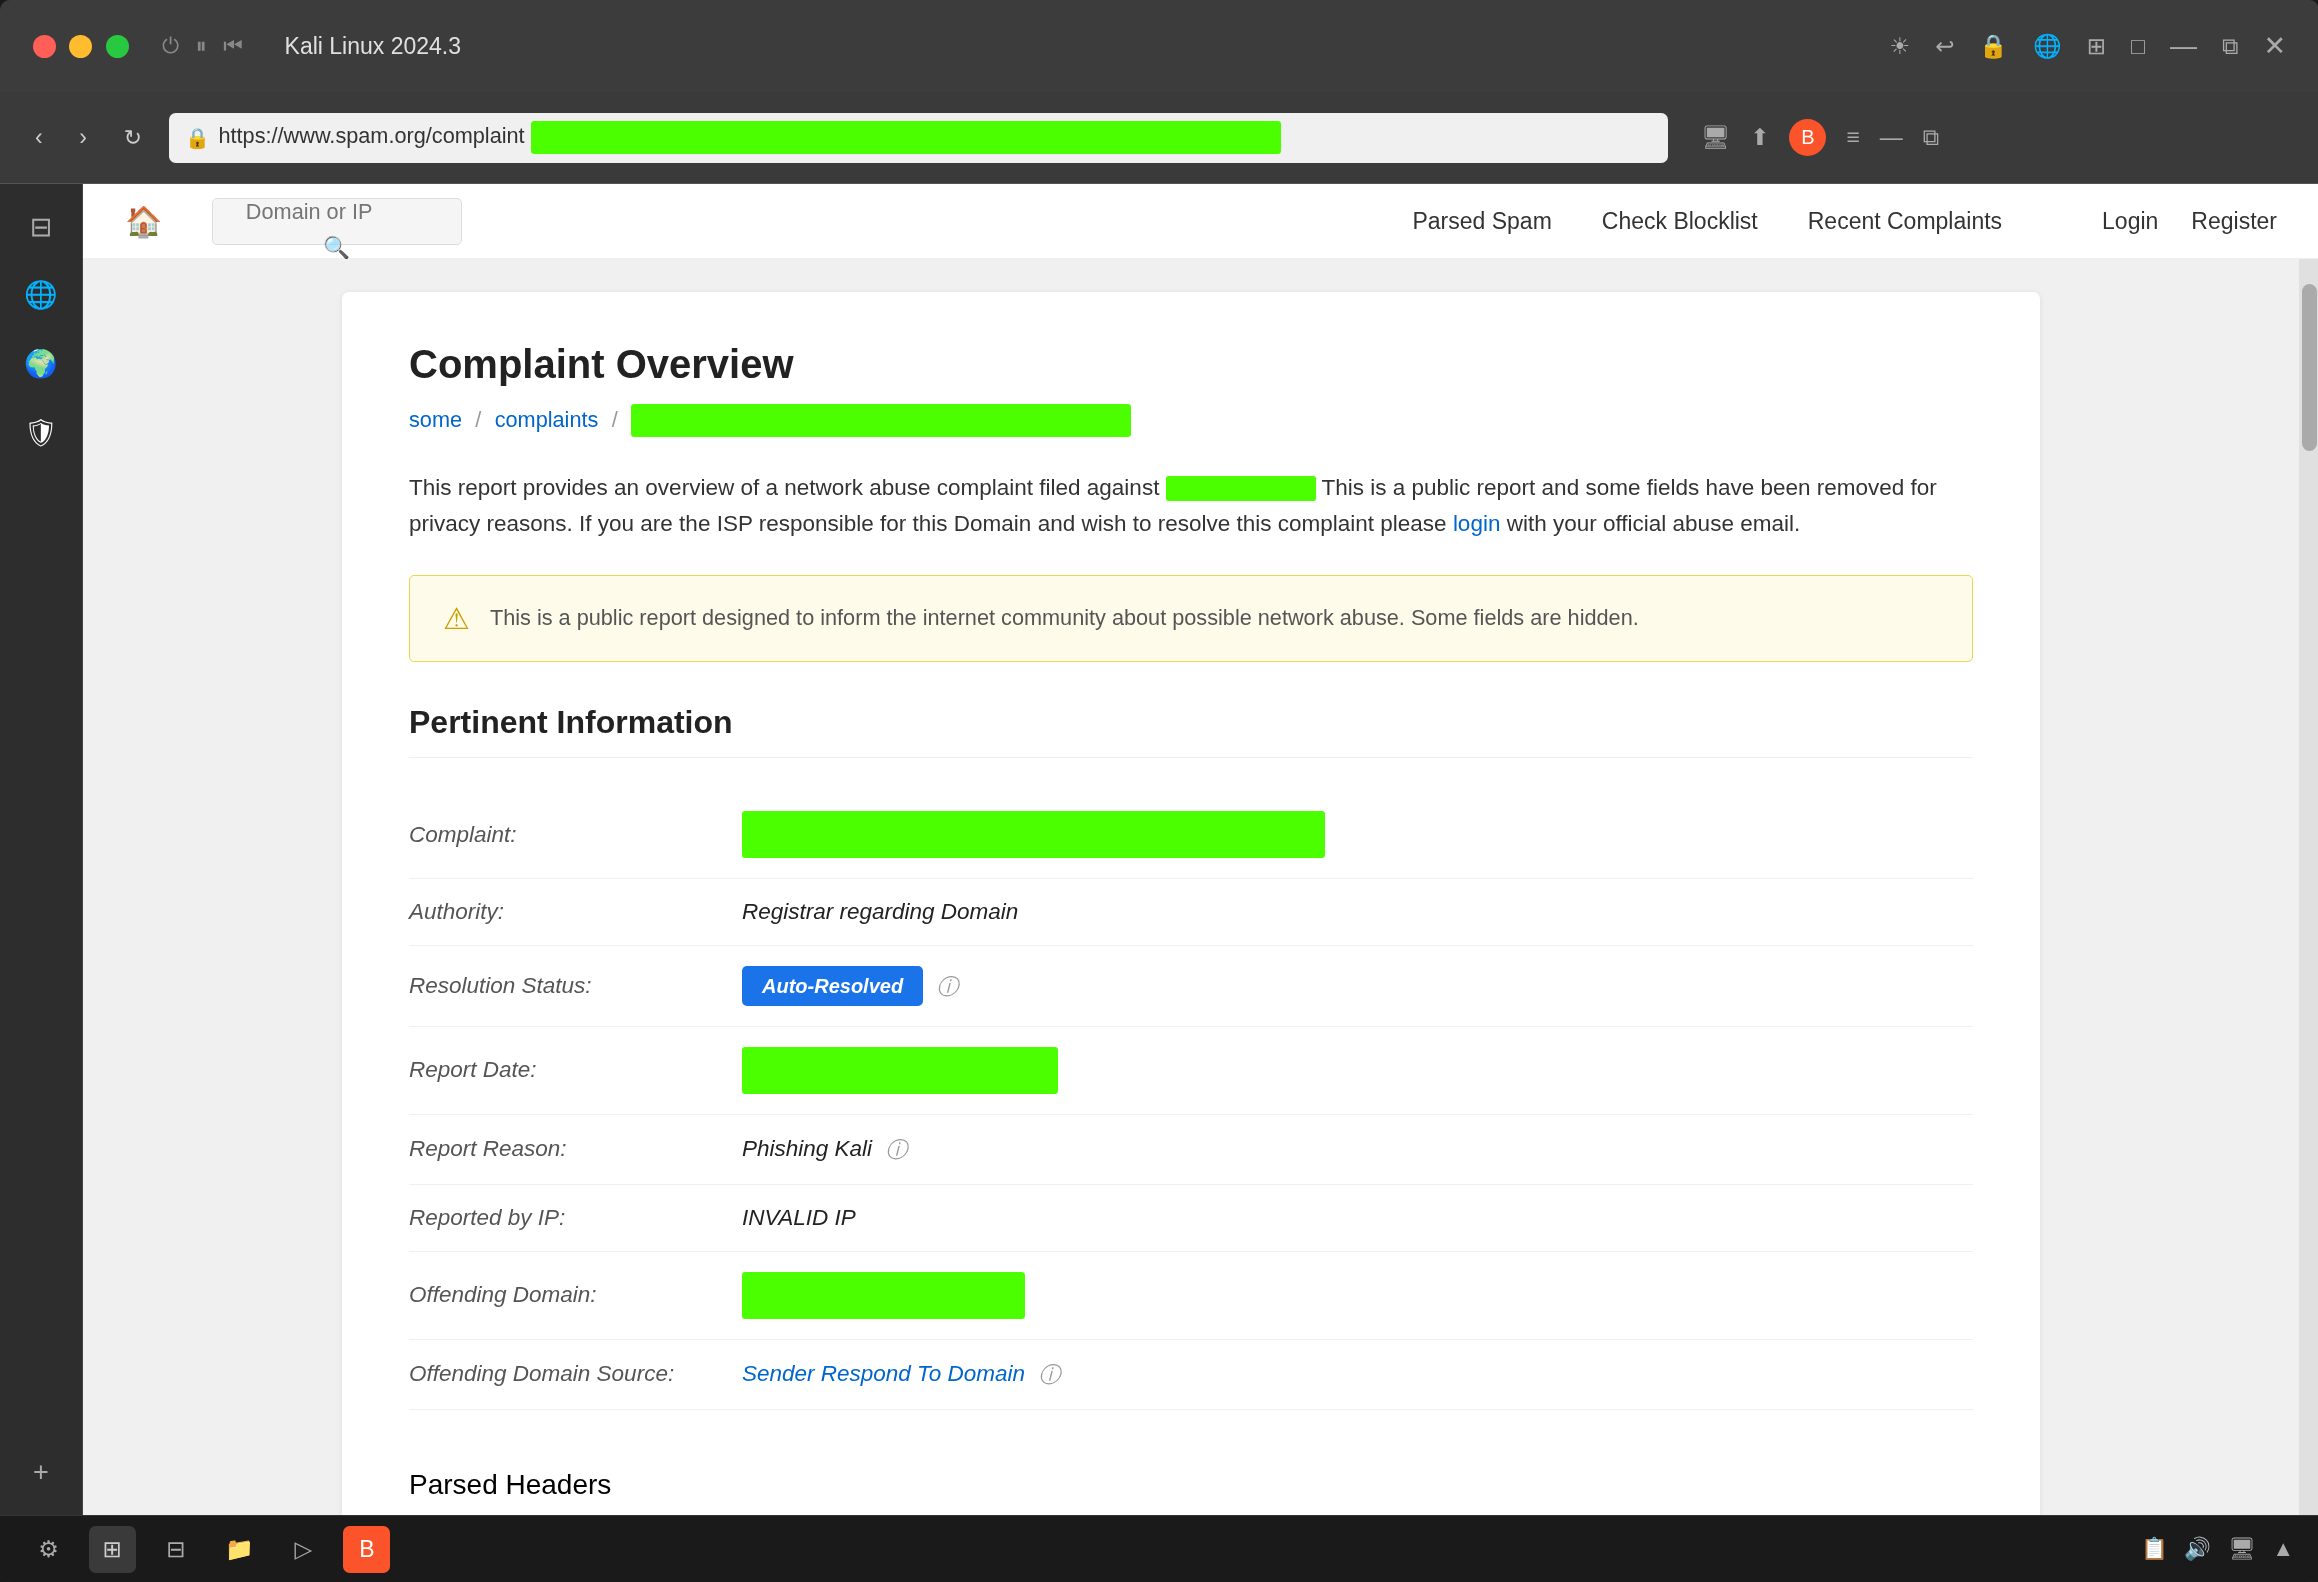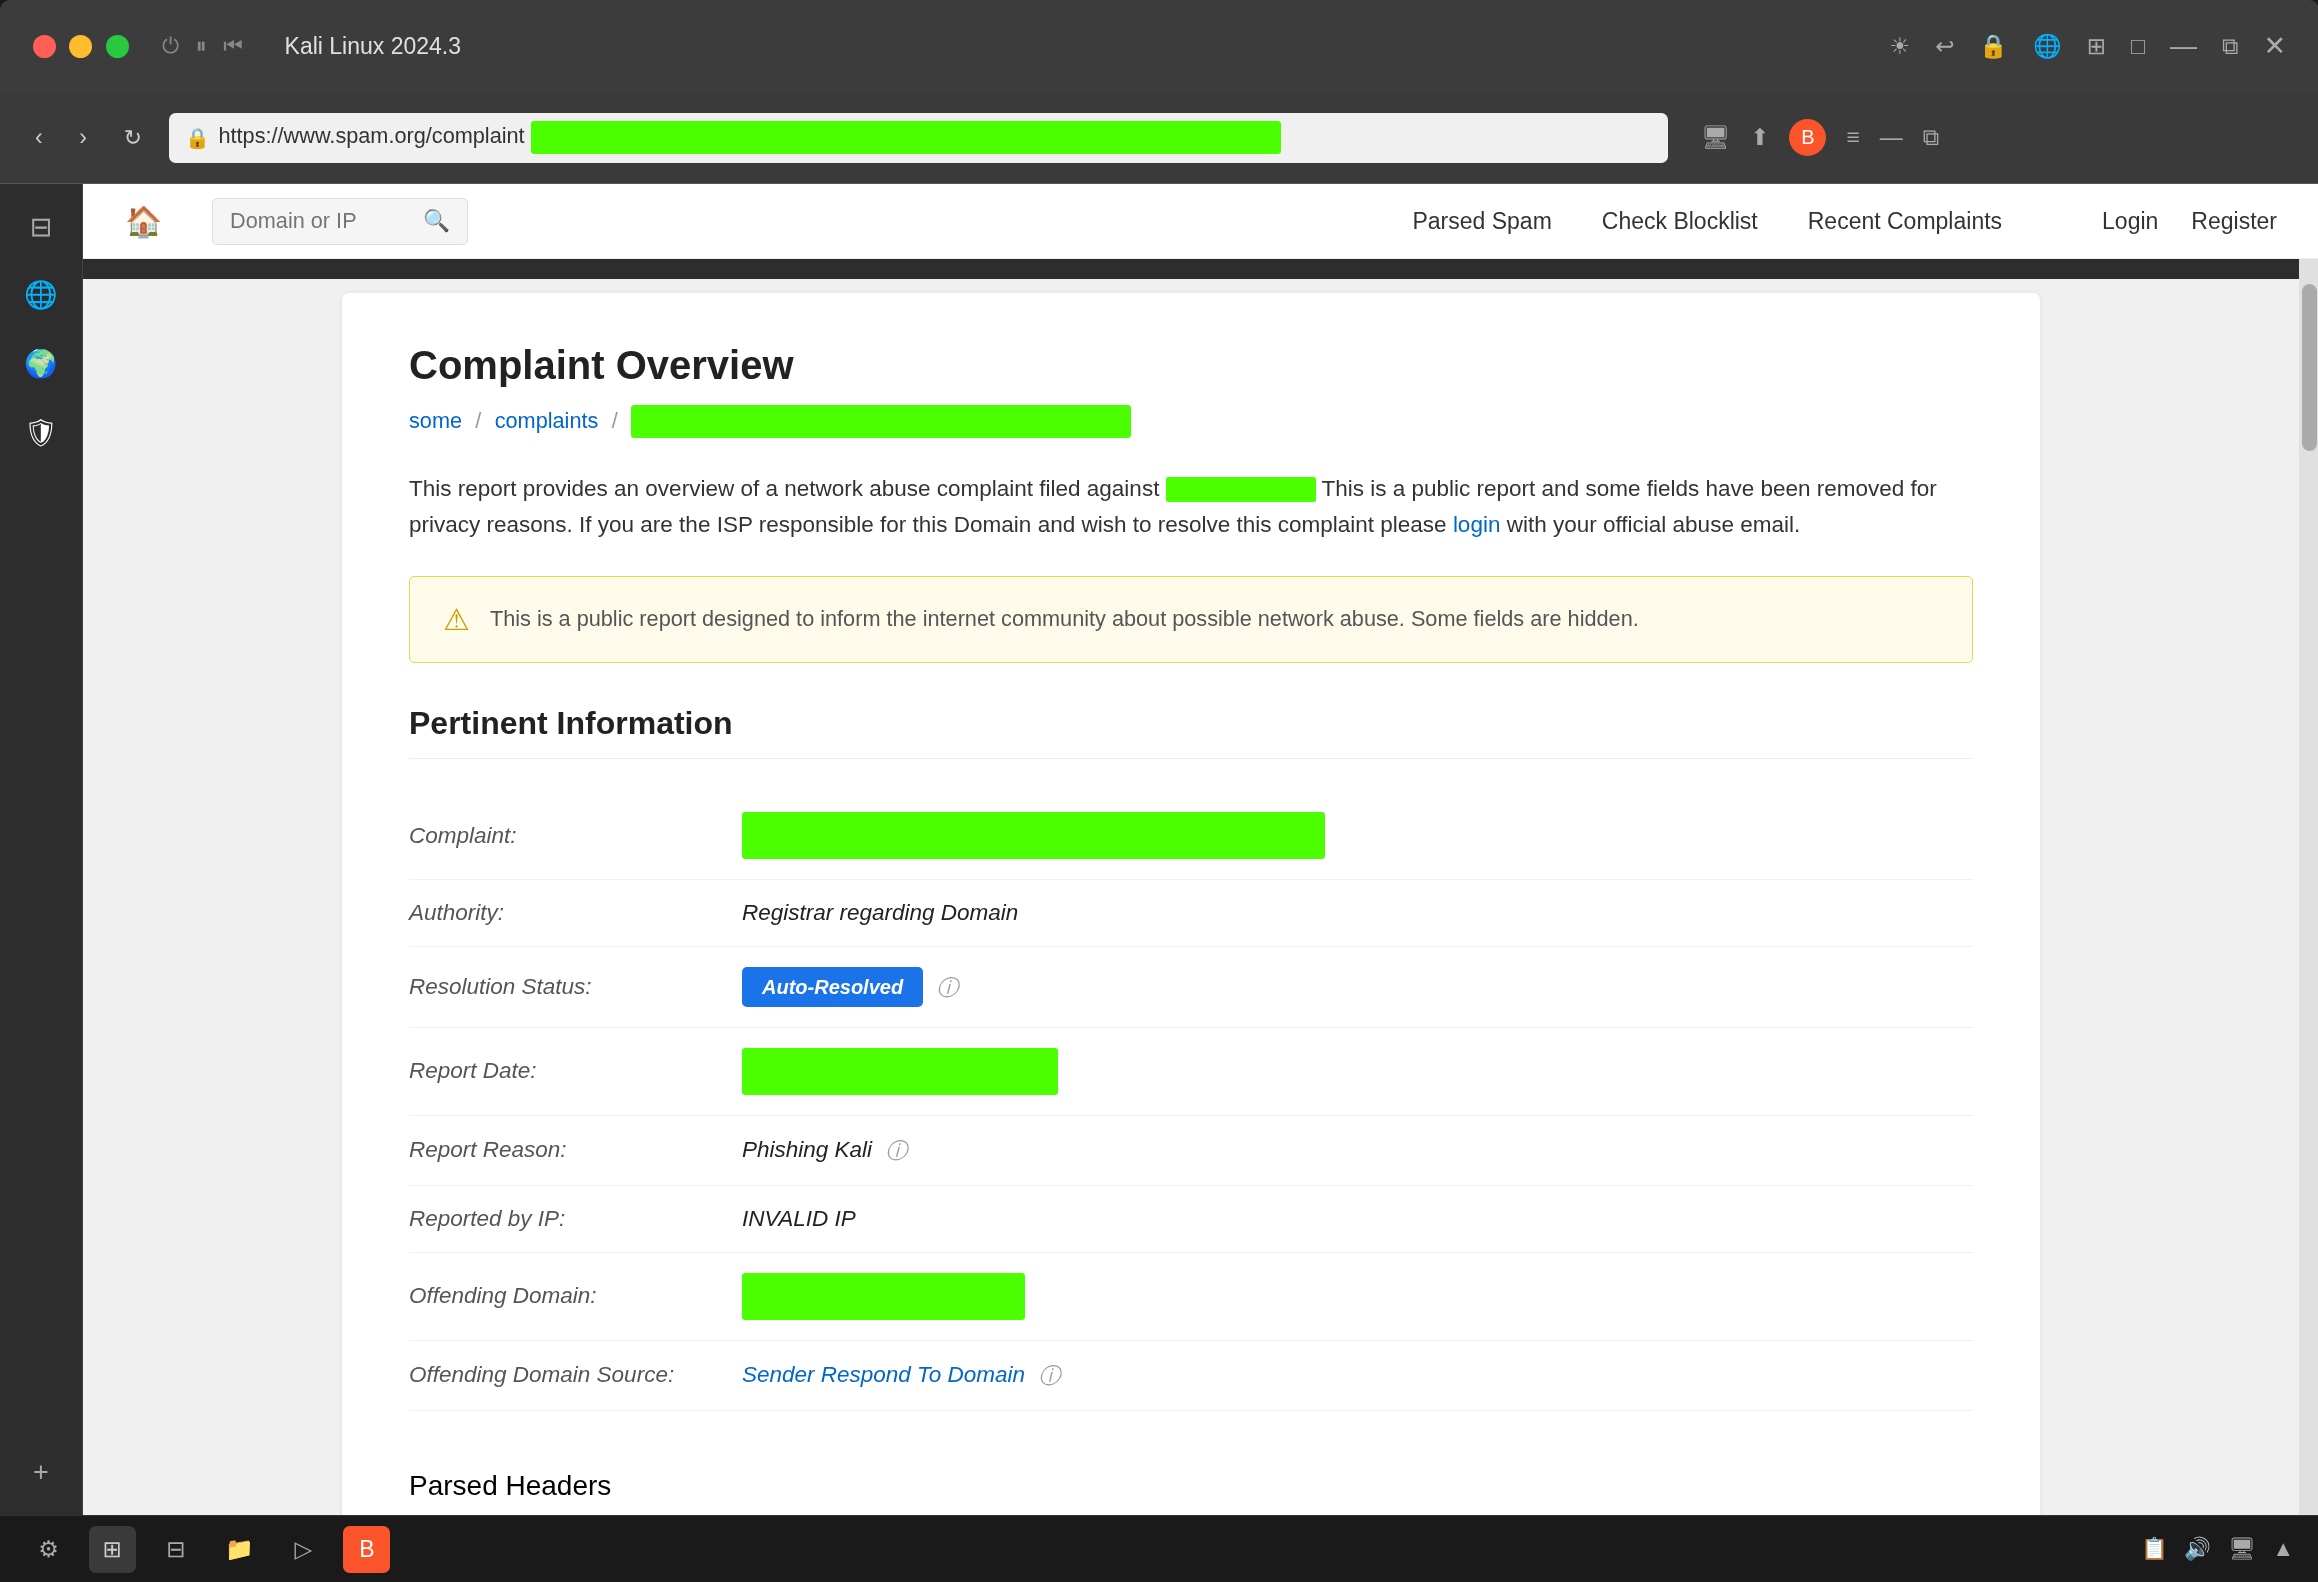--- a/index.html
+++ b/index.html
@@ -32,33 +32,33 @@
     .browser-body { display: flex; flex: 1; overflow: hidden; }
     .sidebar { width: 83px; background: #2d2d2d; display: flex; flex-direction: column; align-items: center; padding: 16.7px 0; gap: 16.7px; border-right: 0.8px solid #444; }
     .sidebar-icon { color: #aaa; font-size: 27px; padding: 10px; cursor: pointer; }
     .sidebar-icon.active { color: #fff; }
 
     
     .main-area { flex: 1; display: flex; flex-direction: column; overflow: hidden; }
 
     
     .site-nav { height: 75px; background: #fff; display: flex; align-items: center; padding: 0 42px; gap: 50px; border-bottom: 0.8px solid #eee; box-shadow: 0 1.7px 3.3px rgba(0,0,0,0.1); }
-    .site-search { display: flex; align-items: center; background: #f5f5f5; border: 0.8px solid #ddd; border-radius: 5px; padding: 0 16.7px; height: 47px; gap: 10px; min-width: 250px; }
+    .site-search { display: flex; align-items: center; background: #f5f5f5; border: 0.8px solid #ddd; border-radius: 5px; padding: 0 16.7px; height: 47px; gap: 10px; min-width: 250px; flex-direction: column; }
     .site-search input { border: none; background: none; font-size: 21.7px; color: #333; outline: none; width: 183px; }
     .site-nav-links { display: flex; gap: 50px; margin-left: auto; }
     .site-nav-link { font-size: 23px; color: #333; text-decoration: none; cursor: pointer; }
     .site-nav-auth { display: flex; gap: 33px; margin-left: 50px; }
     .site-nav-auth a { font-size: 23px; color: #333; text-decoration: none; }
 
     
     .scrollbar { width: 20px; background: #e0e0e0; display: flex; flex-direction: column; align-items: center; }
     .scroll-thumb { width: 15px; height: 167px; background: #aaa; border-radius: 7.5px; margin-top: 25px; }
 
     
-    .page-content { flex: 1; background: #f0f0f0; overflow-y: auto; padding: 14px 0; margin-top: 20px; }
+    .page-content { flex: 1; background: #f0f0f0; overflow-y: auto; padding: 33px 0; }
     .content-wrapper { max-width: 1832px; margin: 0 auto; padding: 0 67px; }
     .white-card { background: #fff; border-radius: 6.7px; padding: 50px 67px; box-shadow: 0 1.7px 6.7px rgba(0,0,0,0.08); }
 
     
     .page-title { font-size: 40px; font-weight: 600; color: #222; margin-bottom: 16.7px; }
     .breadcrumb { display: flex; align-items: center; gap: 13.3px; margin-bottom: 33px; }
     .breadcrumb-link { font-size: 21.7px; color: #0066cc; text-decoration: none; }
     .breadcrumb-sep { font-size: 21.7px; color: #999; }
     .breadcrumb-highlight { background: #4cff00; height: 33px; width: 500px; border-radius: 3.3px; display: inline-block; }
 

